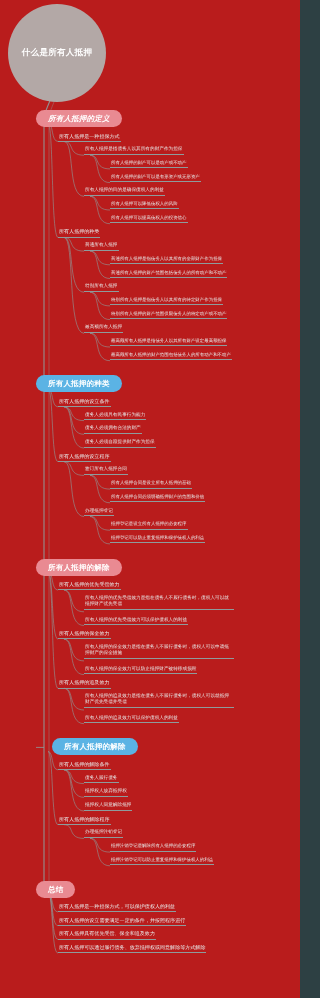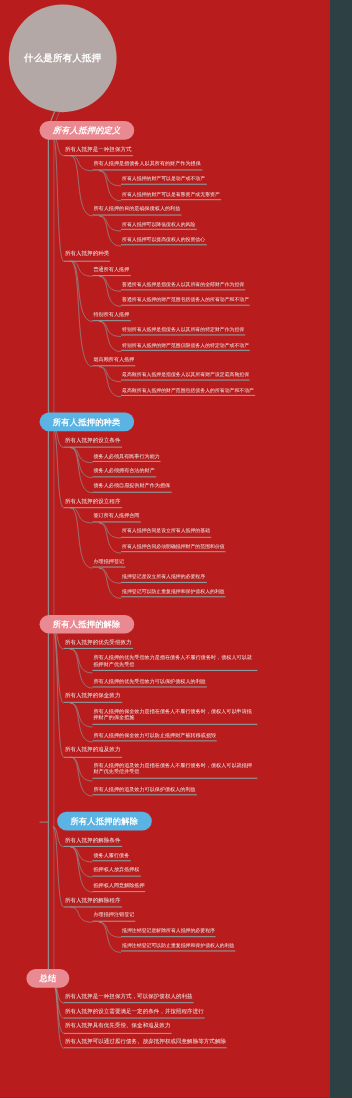--- a/index.html
+++ b/index.html
@@ -184,19 +184,19 @@
       <div class="leaf l3" style="left: 84px; top: 714.7px;">所有人抵押的追及效力可以保护债权人的利益</div>
       <div class="pill blue" style="left: 52px; top: 738.4px;">所有人抵押的解除</div>
       <div class="leaf l2" style="left: 58px; top: 760.9px;">所有人抵押的解除条件</div>
       <div class="leaf l3" style="left: 84px; top: 774.6px;">债务人履行债务</div>
       <div class="leaf l3" style="left: 84px; top: 788.3px;">抵押权人放弃抵押权</div>
       <div class="leaf l3" style="left: 84px; top: 802px;">抵押权人同意解除抵押</div>
       <div class="leaf l2" style="left: 58px; top: 815.7px;">所有人抵押的解除程序</div>
       <div class="leaf l3" style="left: 84px; top: 829.4px;">办理抵押注销登记</div>
       <div class="leaf l4" style="left: 110px; top: 843.1px;">抵押注销登记是解除所有人抵押的必要程序</div>
       <div class="leaf l4" style="left: 110px; top: 856.8px;">抵押注销登记可以防止重复抵押和保护债权人的利益</div>
-      <div class="pill pink" style="left: 24px; top: 880.5px;">总结</div>
+      <div class="pill pink" style="left: 36px; top: 880.5px;">总结</div>
       <div class="leaf l2" style="left: 58px; top: 903px;">所有人抵押是一种担保方式，可以保护债权人的利益</div>
       <div class="leaf l2" style="left: 58px; top: 916.7px;">所有人抵押的设立需要满足一定的条件，并按照程序进行</div>
       <div class="leaf l2" style="left: 58px; top: 930.4px;">所有人抵押具有优先受偿、保全和追及效力</div>
       <div class="leaf l2" style="left: 58px; top: 944.1px;">所有人抵押可以通过履行债务、放弃抵押权或同意解除等方式解除</div>
     </div>
 </div>
 
 </body></html>

